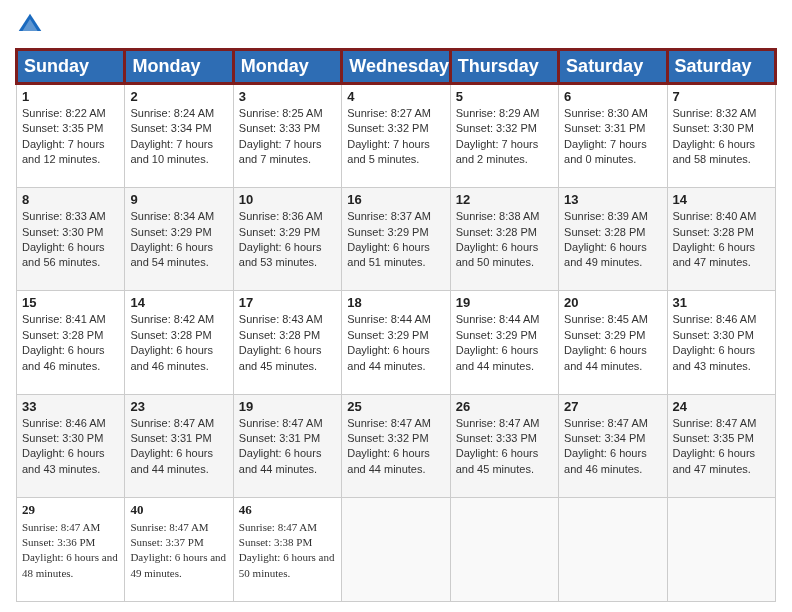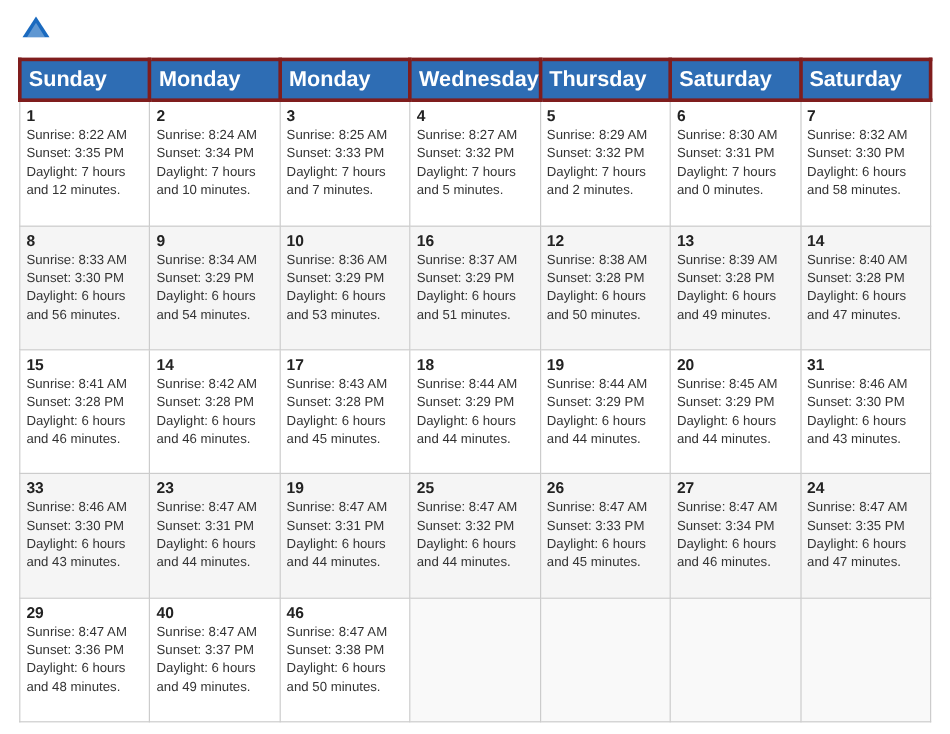--- a/index.html
+++ b/index.html
@@ -90,20 +90,21 @@
     .day-info {
       font-size: 11px;
       color: #333;
       line-height: 1.4;
     }
     .empty-cell {
       background: #f9f9f9 !important;
     }
     .last-row td {
       height: 70px;
+      font-family: Liberation Serif, serif;
     }
   </style>
 </head>
 <body>
 
 <div class="page">
   <div class="header">
     <div class="logo">
       <svg class="logo-icon" viewBox="0 0 40 40">
         <polygon points="20,5 35,28 5,28" fill="#1a6abf"></polygon>

